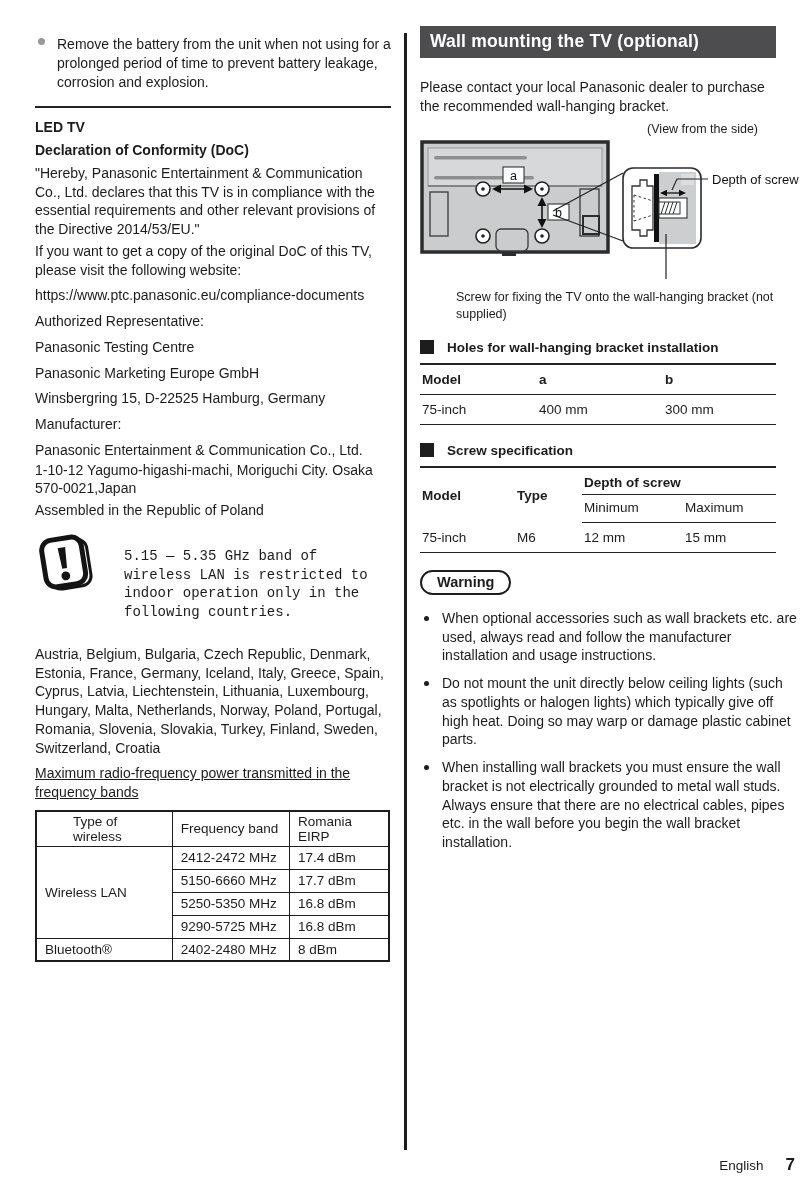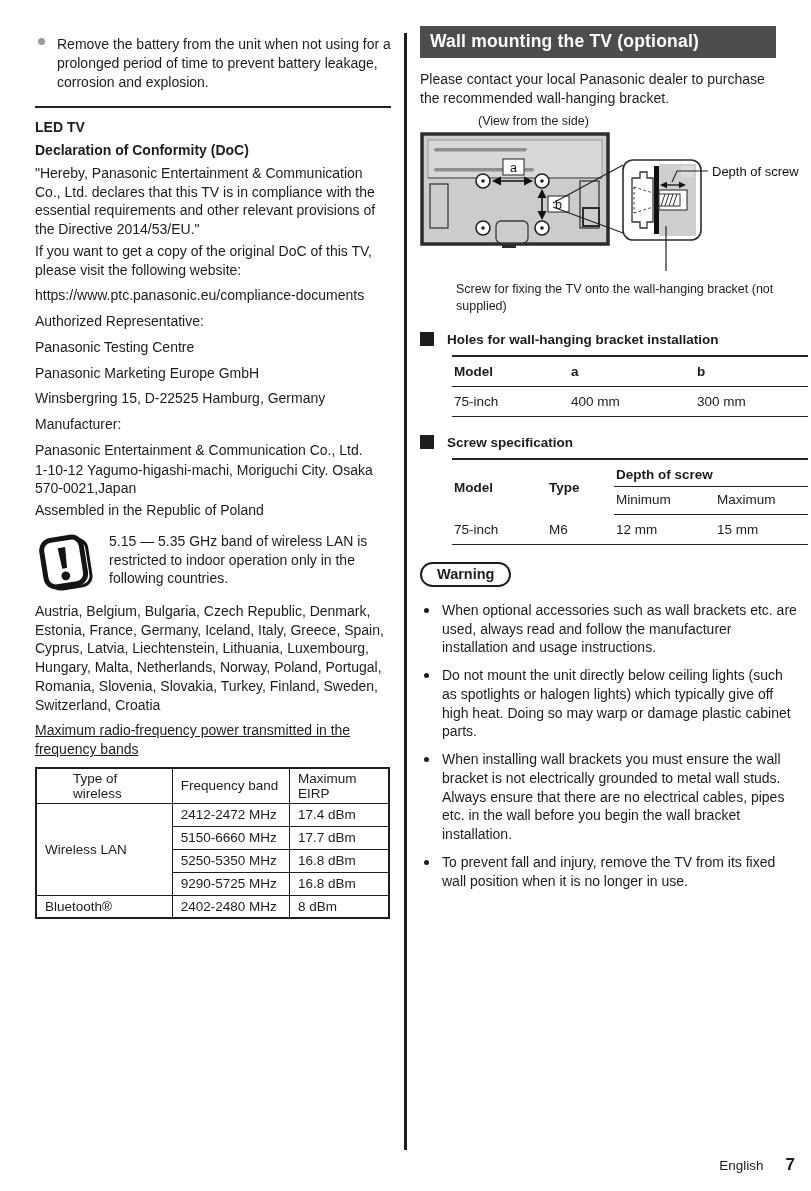--- a/index.html
+++ b/index.html
@@ -25,21 +25,21 @@
     flex:0 0 auto; margin:6px 12px 0 3px;
   }
   .lc-rule { border:none; border-top:2px solid #222; margin:12px 0 10px 0; }
   .h-bold { font-weight:bold; margin:4px 0; }
   .url-line { margin:7px 0; }
   .tight { margin:1px 0; }
   .block-gap { }
 
   .restriction { display:flex; align-items:flex-start; margin:12px 0 8px 0; }
   .restriction svg { flex:0 0 auto; margin:2px 10px 0 0; }
-  .restriction p { margin:0; }
+  .restriction p { margin:15px;font-family:Liberation Mono, monospace; }
 
   .rf-heading { text-decoration:underline; margin:7px 0 8px 0; }
 
   table.rf {
     border-collapse:collapse; width:355px; margin-top:2px;
     font-size:13.5px;
   }
   table.rf td {
     border:1px solid #1d1d1d; padding:2px 8px; height:23px;
     vertical-align:middle;
@@ -47,29 +47,29 @@
   table.rf { border:2px solid #1d1d1d; }
   table.rf .c1 { width:137px;padding-left:36px; }
   table.rf .c2 { width:118px; }
   table.rf .c3 { width:100px; }
 
   
   .section-bar {
     background:#4d4d4f; color:#ffffff; font-weight:bold; font-size:17.5px;
     padding:5px 10px 6px 10px; width:356px; letter-spacing:0.2px;
   }
-  .rc-intro { margin:12px 0 4px 0; width:356px; }
-  .view-label { text-align:left; font-size:12.5px; margin:5px 0 0 58px; width:280px; }
+  .rc-intro { margin:20px 0 4px 0; width:356px; }
+  .view-label { text-align:right; font-size:12.5px; margin:5px 0 0 58px; width:280px; }
   .diagram-caption { font-size:12.5px; margin:0 0 0 36px; width:320px; line-height:1.3; }
 
   .sq-heading { display:flex; align-items:center; margin:18px 0 8px 0; }
   .sq-heading .sq { width:14px; height:14px; background:#1d1d1d; flex:0 0 auto; margin-right:13px; }
   .sq-heading .txt { font-weight:bold; font-size:13.5px; }
 
-  table.flat { border-collapse:collapse; width:356px; font-size:13.5px;margin-left:32px; }
+  table.flat { border-collapse:collapse; width:356px; font-size:13.5px; }
   table.flat td { padding:7px 0 7px 2px; vertical-align:middle; }
   table.flat tr.topline td { border-top:2px solid #222; }
   table.flat td.hdr { font-weight:bold; }
   table.flat tr.underline td { border-bottom:1.5px solid #222; }
   table.flat tr.bottomline td { border-bottom:1.5px solid #222; }
 
   table.holes .c1 { width:117px; }
   table.holes .c2 { width:126px; }
   table.holes .c3 { width:113px; }
 
@@ -146,21 +146,21 @@
 
     <p>Austria, Belgium, Bulgaria, Czech Republic, Denmark, Estonia, France, Germany, Iceland, Italy, Greece, Spain, Cyprus, Latvia, Liechtenstein, Lithuania, Luxembourg, Hungary, Malta, Netherlands, Norway, Poland, Portugal, Romania, Slovenia, Slovakia, Turkey, Finland, Sweden, Switzerland, Croatia</p>
 
     <p class="rf-heading">Maximum radio-frequency power transmitted in the frequency bands</p>
 
     <table class="rf">
       <tbody>
           <tr>
         <td class="c1">Type of wireless</td>
         <td class="c2">Frequency band</td>
-        <td class="c3">Maximum EIRP</td>
+        <td class="c3">Romania EIRP</td>
       </tr>
       <tr>
         <td rowspan="4">Wireless LAN</td>
         <td>2412-2472 MHz</td>
         <td>17.4 dBm</td>
       </tr>
       <tr>
         <td>5150-6660 MHz</td>
         <td>17.7 dBm</td>
       </tr>
@@ -318,24 +318,20 @@
         <p>When optional accessories such as wall brackets etc. are used, always read and follow the manufacturer installation and usage instructions.</p>
       </li>
       <li>
         <span class="b"></span>
         <p>Do not mount the unit directly below ceiling lights (such as spotlights or halogen lights) which typically give off high heat. Doing so may warp or damage plastic cabinet parts.</p>
       </li>
       <li>
         <span class="b"></span>
         <p>When installing wall brackets you must ensure the wall bracket is not electrically grounded to metal wall studs. Always ensure that there are no electrical cables, pipes etc. in the wall before you begin the wall bracket installation.</p>
       </li>
-      <li>
-        <span class="b"></span>
-        <p>To prevent fall and injury, remove the TV from its fixed wall position when it is no longer in use.</p>
-      </li>
     </ul>
   </div>
 
   <div class="footer">
     <span class="lang">English</span>
     <span class="pagenum">7</span>
   </div>
 
 </div>
 

